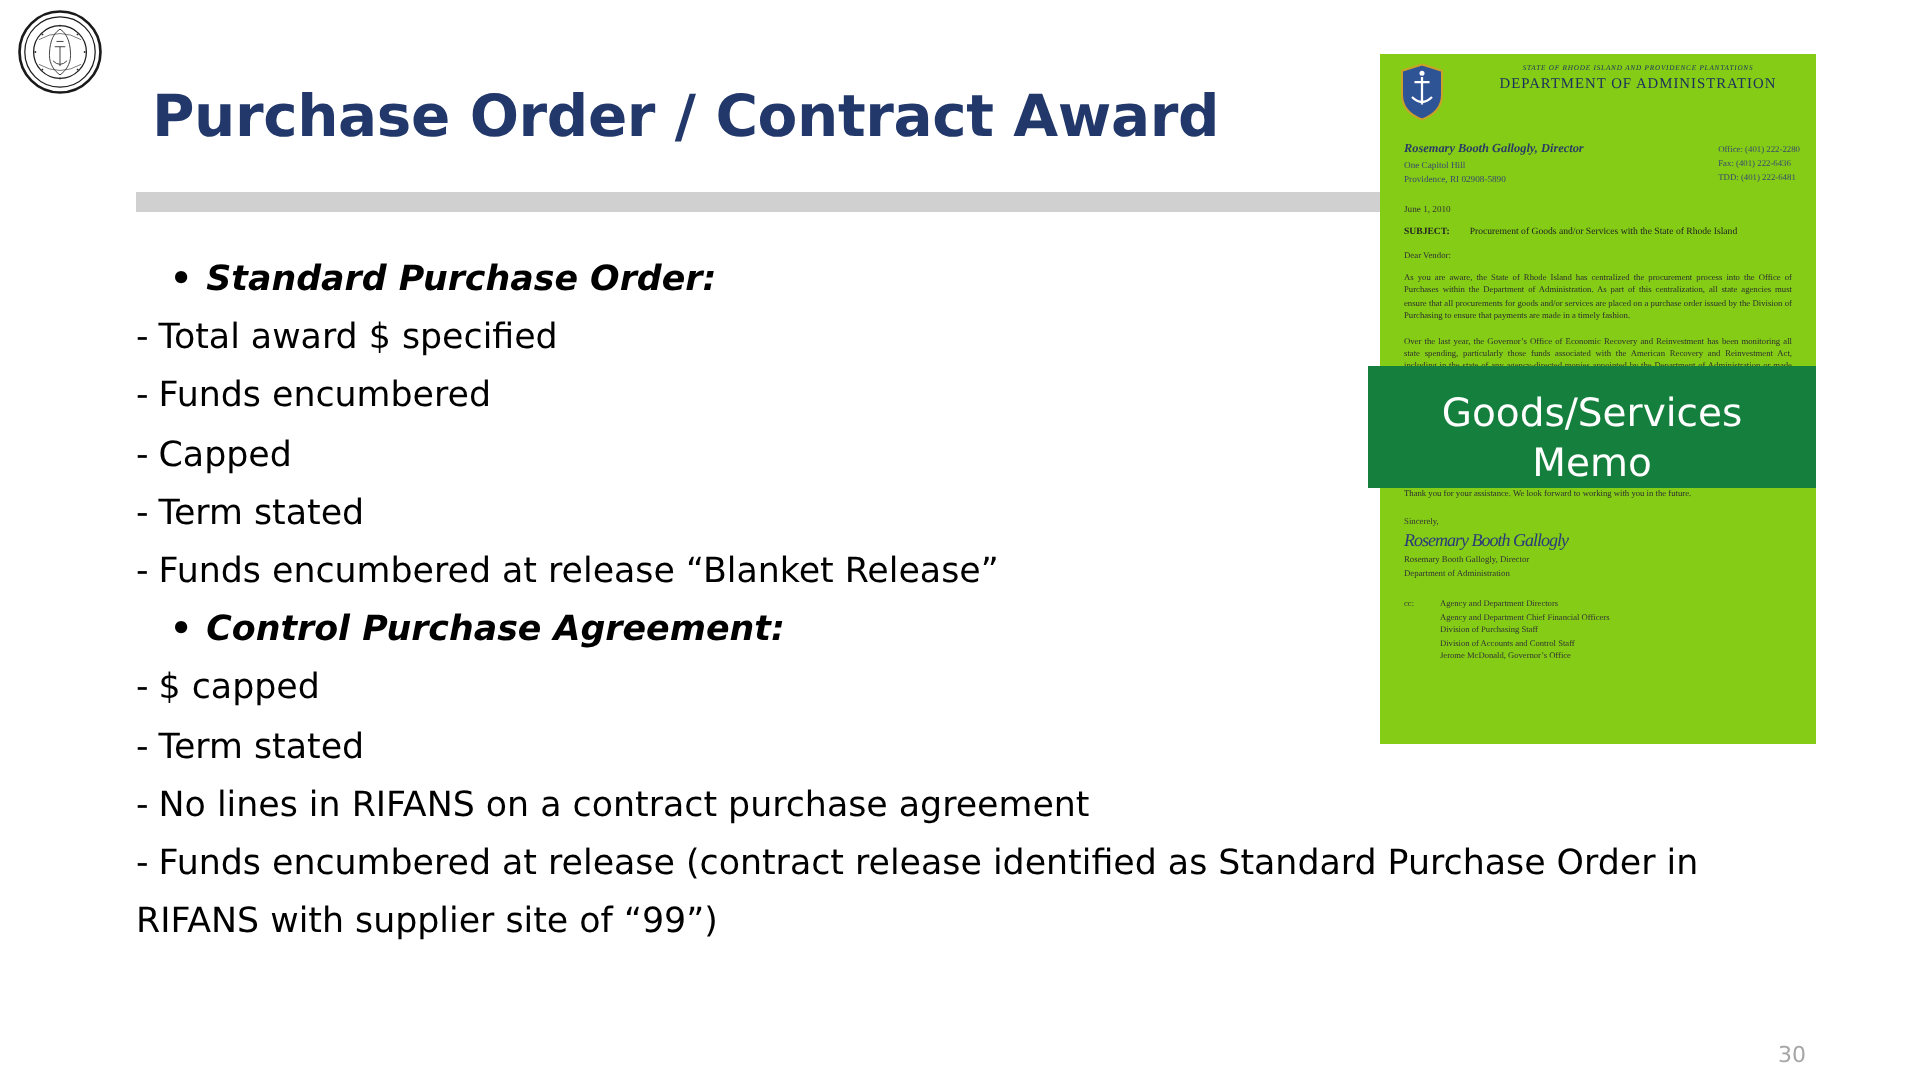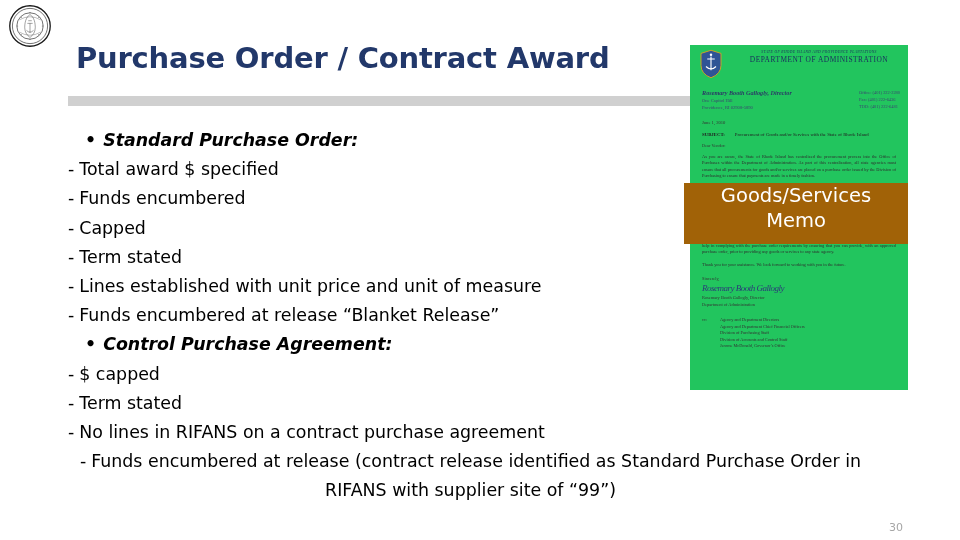--- a/index.html
+++ b/index.html
@@ -66,45 +66,44 @@
   }
   .line {
     font-family: "DejaVu Sans", sans-serif;
     font-size: 17.4px;
     line-height: 29.2px;
     color: #000000;
     white-space: nowrap;
   }
   .line.wrap {
     white-space: normal;
-    text-align: center;
   }
   .line.lvl1 {
     font-weight: bold;
     padding-left: 17px;
     font-style: italic;
   }
   .line.lvl2 {
     font-weight: normal;
     padding-left: 0px;
   }
   .marker {
     display: inline-block;
   }
   .line.lvl1 .marker { margin-right: 7px; }
   .line.lvl2 .marker { margin-right: 5px; }
 
   
   .letter {
     position: absolute;
     left: 690px;
-    top: 45px;
+    top: 27px;
     width: 218px;
     height: 345px;
-    background: #22c55e;
+    background: #84cc16;
     overflow: hidden;
   }
   .letter-head {
     position: relative;
     height: 38px;
   }
   .letter-seal {
     position: absolute;
     left: 8px;
     top: 4px;
@@ -227,23 +226,23 @@
   .letter-cc .cc-label { width: 18px; }
   .cc-item { line-height: 6.6px; }
 
   
   .callout {
     position: absolute;
     left: 684px;
     top: 183px;
     width: 224px;
     height: 61px;
-    background: #a16207;
+    background: #15803d;
     display: flex;
-    align-items: flex-start;
+    align-items: flex-end;
     justify-content: center;
     text-align: center;
   }
   .callout-text {
     font-family: "DejaVu Sans", sans-serif;
     font-size: 19.5px;
     line-height: 25px;
     color: #ffffff;
     font-weight: normal;
   }
@@ -291,21 +290,20 @@
   <div class="title">Purchase Order / Contract Award</div>
 
   <div class="title-rule"></div>
 
   <div class="body-list">
     <div class="line lvl1"><span class="marker">•</span><span>Standard Purchase Order:</span></div>
     <div class="line lvl2"><span class="marker">-</span><span>Total award $ specified</span></div>
     <div class="line lvl2"><span class="marker">-</span><span>Funds encumbered</span></div>
     <div class="line lvl2"><span class="marker">-</span><span>Capped</span></div>
     <div class="line lvl2"><span class="marker">-</span><span>Term stated</span></div>
-    <div class="line lvl2"><span class="marker">-</span><span>Lines established with unit price and unit of measure</span></div>
     <div class="line lvl2"><span class="marker">-</span><span>Funds encumbered at release “Blanket Release”</span></div>
     <div class="line lvl1"><span class="marker">•</span><span>Control Purchase Agreement:</span></div>
     <div class="line lvl2"><span class="marker">-</span><span>$ capped</span></div>
     <div class="line lvl2"><span class="marker">-</span><span>Term stated</span></div>
     <div class="line lvl2"><span class="marker">-</span><span>No lines in RIFANS on a contract purchase agreement</span></div>
     <div class="line lvl2 wrap"><span class="marker">-</span><span>Funds encumbered at release (contract release identified as Standard Purchase Order in RIFANS with supplier site of “99”)</span></div>
   </div>
 
   <div class="letter">
 

